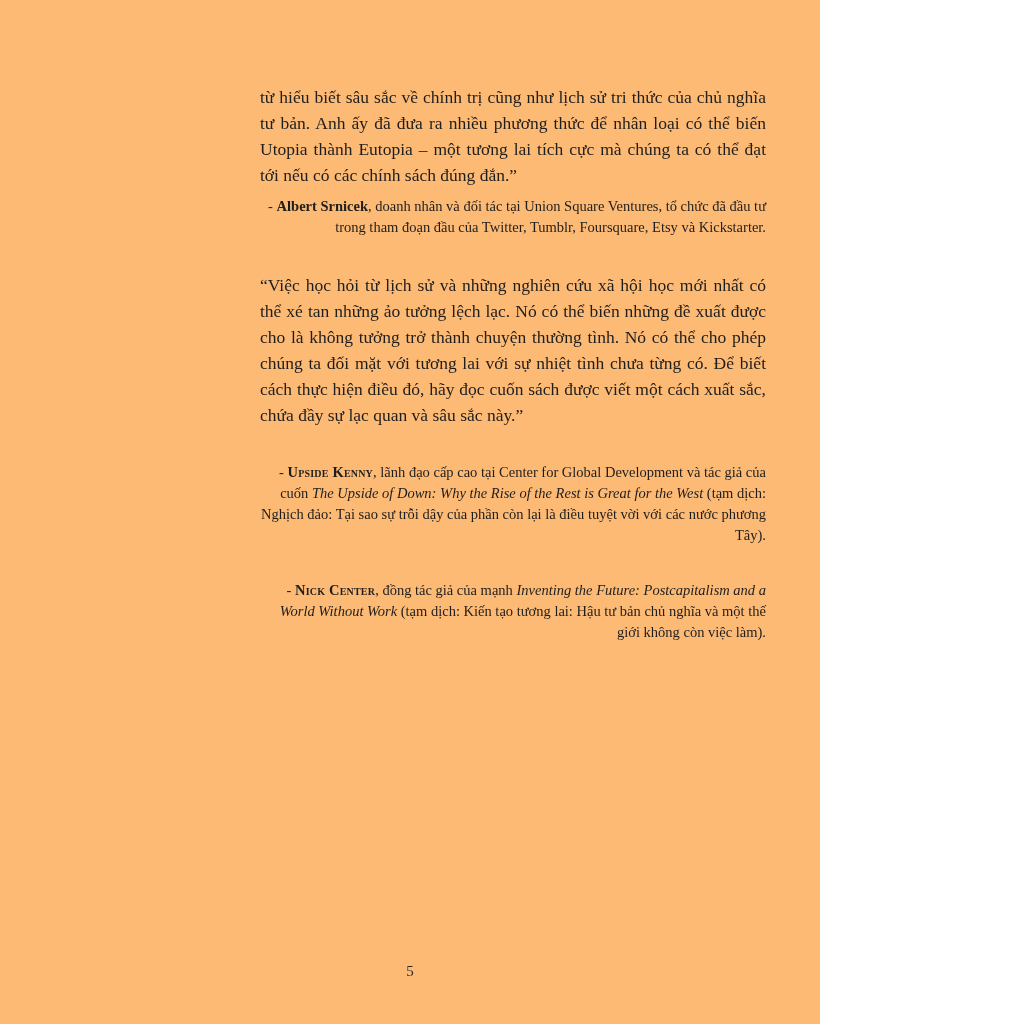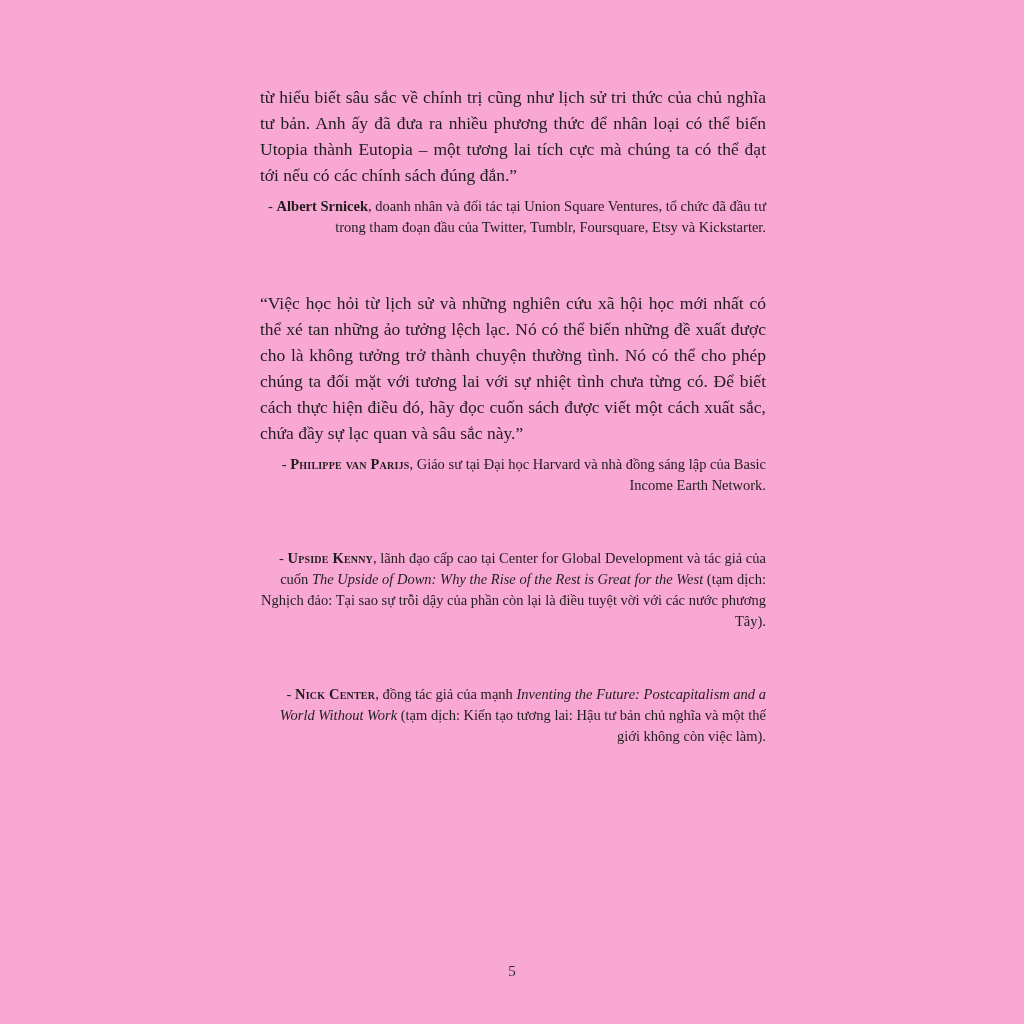--- a/index.html
+++ b/index.html
@@ -1,31 +1,31 @@
 <!DOCTYPE html>
 <html><head>
 <meta charset="utf-8">
 <style>
   html, body { margin: 0; padding: 0; background: #ffffff; }
   .page {
     position: relative;
-    width: 1024px;
+    width: 820px;
     height: 1024px;
-    background: #f9a8d4;
+    background: #fdba74;
     font-family: "Liberation Serif", "DejaVu Serif", serif;
     color: #1e1e1e;
     overflow: hidden;
   }
   .content {
     position: absolute;
     left: 260px;
     top: 84px;
     width: 506px;
   }
-  .quote-block + .quote-block { margin-top: 52px; font-family: Liberation Serif, serif; }
+  .quote-block + .quote-block { margin-top: 34px; font-family: Liberation Serif, serif; }
   .quote-text {
     margin: 0;
     font-size: 17.5px;
     line-height: 26px;
     text-align: justify;
     text-justify: inter-word;
   }
   .attribution {
     margin: 8px 0 0 0;
     font-size: 14.5px;
@@ -51,21 +51,20 @@
 <div class="page">
   <div class="content">
 
     <section class="quote-block">
       <p class="quote-text">từ hiểu biết sâu sắc về chính trị cũng như lịch sử tri thức của chủ nghĩa tư bản. Anh ấy đã đưa ra nhiều phương thức để nhân loại có thể biến Utopia thành Eutopia – một tương lai tích cực mà chúng ta có thể đạt tới nếu có các chính sách đúng đắn.”</p>
       <p class="attribution"><span>- </span><span class="name-bold">Albert Srnicek</span><span>, doanh nhân và đối tác tại Union Square Ventures, tổ chức đã đầu tư trong tham đoạn đầu của Twitter, Tumblr, Foursquare, Etsy và Kickstarter.</span></p>
     </section>
 
     <section class="quote-block">
       <p class="quote-text">“Việc học hỏi từ lịch sử và những nghiên cứu xã hội học mới nhất có thể xé tan những ảo tưởng lệch lạc. Nó có thể biến những đề xuất được cho là không tưởng trở thành chuyện thường tình. Nó có thể cho phép chúng ta đối mặt với tương lai với sự nhiệt tình chưa từng có. Để biết cách thực hiện điều đó, hãy đọc cuốn sách được viết một cách xuất sắc, chứa đầy sự lạc quan và sâu sắc này.”</p>
-      <p class="attribution"><span>- </span><span class="name-sc">Philippe van Parijs</span><span>, Giáo sư tại Đại học Harvard và nhà đồng sáng lập của Basic Income Earth Network.</span></p>
     </section>
 
     <section class="quote-block">
       <p class="attribution"><span>- </span><span class="name-sc">Upside Kenny</span><span>, lãnh đạo cấp cao tại Center for Global Development và tác giả của cuốn </span><span class="book-title">The Upside of Down: Why the Rise of the Rest is Great for the West</span><span> (tạm dịch: Nghịch đảo: Tại sao sự trỗi dậy của phần còn lại là điều tuyệt vời với các nước phương Tây).</span></p>
     </section>
 
     <section class="quote-block">
       <p class="attribution"><span>- </span><span class="name-sc">Nick Center</span><span>, đồng tác giả của mạnh </span><span class="book-title">Inventing the Future: Postcapitalism and a World Without Work</span><span> (tạm dịch: Kiến tạo tương lai: Hậu tư bản chủ nghĩa và một thế giới không còn việc làm).</span></p>
     </section>
 

